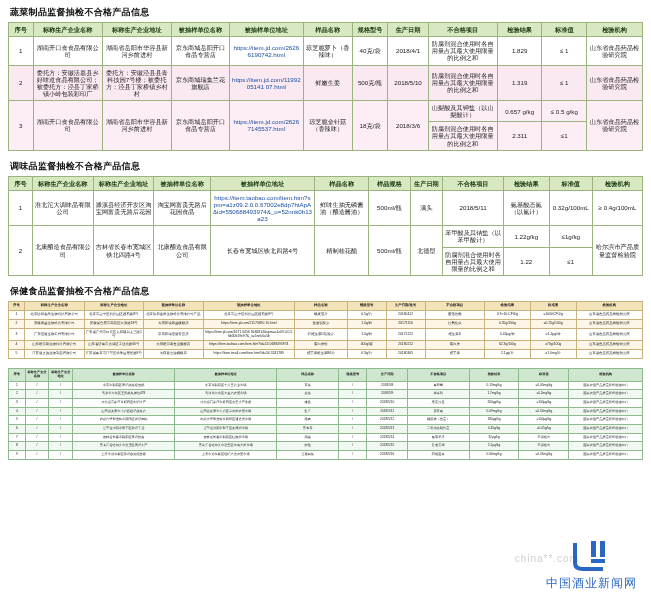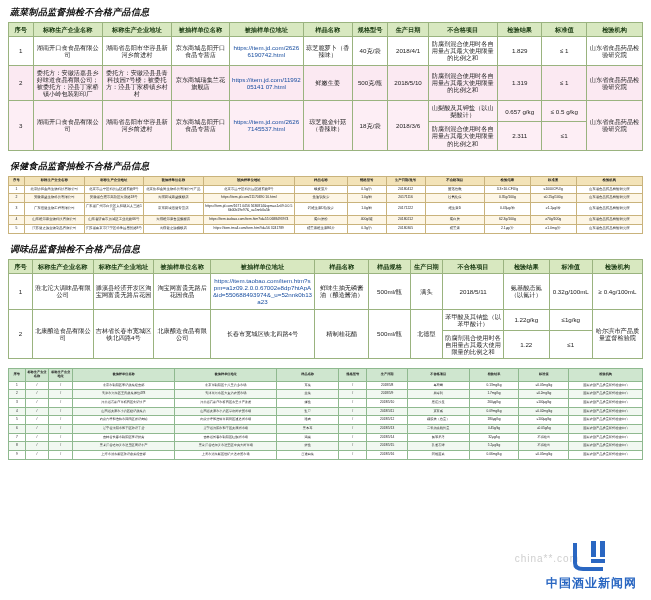--- a/index.html
+++ b/index.html
@@ -7,21 +7,21 @@
     width:651px;height:600px;
     background:#ffffff;
     font-family:"Liberation Sans","DejaVu Sans",sans-serif;
     color:#222;
     overflow:hidden;
     position:relative;
   }
   .wrap{padding:6px 8px 0 8px;box-sizing:border-box;}
   .sec-title{
     font-size:9px;font-weight:bold;color:#111;
-    margin:0 0 3px 2px;letter-spacing:.3px;font-style:italic;
+    margin:0 0 3px 2px;letter-spacing:.3px;
   }
   table{
     border-collapse:collapse;
     width:635px;
     table-layout:fixed;
   }
   th,td{
     border:1px solid #9ab37f;
     vertical-align:middle;
     word-break:break-all;
@@ -58,21 +58,21 @@
   
   .wm{
     position:absolute;right:14px;bottom:8px;
     display:flex;flex-direction:column;align-items:center;
     opacity:.95;
   }
   .wm-logo{
     width:46px;height:34px;position:relative;
   }
   .wm-text{
-    font-size:12px;color:#1f5fbf;letter-spacing:1px;margin-top:2px;font-weight:bold;
+    font-size:12px;color:#1f5fbf;letter-spacing:1px;margin-top:2px;font-weight:normal;
   }
   .wm-url{
     position:absolute;right:72px;bottom:36px;
     font-size:10px;color:#cfcfcf;letter-spacing:1px;
   }
 </style>
 </head>
 <body>
 
 <div class="wrap">
@@ -156,20 +156,91 @@
         <tr class="alt2">
           <td>防腐剂混合使用时各自用量占其最大使用限量的比例之和</td>
           <td>2.311</td>
           <td>≤1</td>
         </tr>
       </tbody>
     </table>
   </div>
 
   <div class="sec">
+    <div class="sec-title">调味品监督抽检不合格产品信息</div>
+    <table class="t2">
+      <colgroup>
+        <col style="width:22px">
+          <col style="width:56px">
+          <col style="width:56px">
+          <col style="width:52px">
+          <col style="width:96px">
+        <col style="width:50px">
+          <col style="width:38px">
+          <col style="width:30px">
+          <col style="width:56px">
+          <col style="width:42px">
+        <col style="width:40px">
+          <col style="width:46px">
+      </colgroup>
+      <thead>
+        <tr>
+          <th>序号</th>
+          <th>标称生产企业名称</th>
+          <th>标称生产企业地址</th>
+          <th>被抽样单位名称</th>
+          <th>被抽样单位地址</th>
+          <th>样品名称</th>
+          <th>样品规格</th>
+          <th>生产日期</th>
+          <th>不合格项目</th>
+          <th>检验结果</th>
+          <th>标准值</th>
+          <th>检验机构</th>
+        </tr>
+      </thead>
+      <tbody>
+        <tr>
+          <td>1</td>
+          <td>淮北沱大调味品有限公司</td>
+          <td>濉溪县经济开发区淘宝网富贵无路后花园</td>
+          <td>淘宝网富贵无路后花园食品</td>
+          <td><span class="link">https://item.taobao.com/item.htm?spm=a1z09.2.0.0.67002e8dp7htApA&amp;id=550688493974&amp;_u=52nnk0b13a23</span></td>
+          <td>鲜味生抽无磷酱油（酿造酱油）</td>
+          <td>500ml/瓶</td>
+          <td>满头</td>
+          <td>2018/5/11</td>
+          <td>氨基酸态氮（以氮计）</td>
+          <td>0.32g/100mL</td>
+          <td>≥ 0.4g/100mL</td>
+        </tr>
+        <tr>
+          <td rowspan="2">2</td>
+          <td rowspan="2">北康酿造食品有限公司</td>
+          <td rowspan="2">吉林省长春市宽城区铁北四路4号</td>
+          <td rowspan="2">北康酿造食品有限公司</td>
+          <td rowspan="2">长春市宽城区铁北四路4号</td>
+          <td rowspan="2">精制桂花醋</td>
+          <td rowspan="2">500ml/瓶</td>
+          <td rowspan="2">北德型</td>
+          <td>苯甲酸及其钠盐（以苯甲酸计）</td>
+          <td>1.22g/kg</td>
+          <td>≤1g/kg</td>
+          <td rowspan="2">哈尔滨市产品质量监督检验院</td>
+        </tr>
+        <tr>
+          <td>防腐剂混合使用时各自用量占其最大使用限量的比例之和</td>
+          <td>1.22</td>
+          <td>≤1</td>
+        </tr>
+      </tbody>
+    </table>
+  </div>
+
+  <div class="sec">
     <div class="sec-title">保健食品监督抽检不合格产品信息</div>
     <table class="t3">
       <colgroup>
         <col style="width:14px">
           <col style="width:52px">
           <col style="width:52px">
           <col style="width:52px">
           <col style="width:80px">
         <col style="width:46px">
           <col style="width:34px">
@@ -264,91 +335,20 @@
           <td>褪黑素</td>
           <td>2.1μg/片</td>
           <td>≥1.0mg/片</td>
           <td>山东省食品药品检验研究院</td>
         </tr>
       </tbody>
     </table>
   </div>
 
   <div class="sec">
-    <div class="sec-title">调味品监督抽检不合格产品信息</div>
-    <table class="t2">
-      <colgroup>
-        <col style="width:22px">
-          <col style="width:56px">
-          <col style="width:56px">
-          <col style="width:52px">
-          <col style="width:96px">
-        <col style="width:50px">
-          <col style="width:38px">
-          <col style="width:30px">
-          <col style="width:56px">
-          <col style="width:42px">
-        <col style="width:40px">
-          <col style="width:46px">
-      </colgroup>
-      <thead>
-        <tr>
-          <th>序号</th>
-          <th>标称生产企业名称</th>
-          <th>标称生产企业地址</th>
-          <th>被抽样单位名称</th>
-          <th>被抽样单位地址</th>
-          <th>样品名称</th>
-          <th>样品规格</th>
-          <th>生产日期</th>
-          <th>不合格项目</th>
-          <th>检验结果</th>
-          <th>标准值</th>
-          <th>检验机构</th>
-        </tr>
-      </thead>
-      <tbody>
-        <tr>
-          <td>1</td>
-          <td>淮北沱大调味品有限公司</td>
-          <td>濉溪县经济开发区淘宝网富贵无路后花园</td>
-          <td>淘宝网富贵无路后花园食品</td>
-          <td><span class="link">https://item.taobao.com/item.htm?spm=a1z09.2.0.0.67002e8dp7htApA&amp;id=550688493974&amp;_u=52nnk0b13a23</span></td>
-          <td>鲜味生抽无磷酱油（酿造酱油）</td>
-          <td>500ml/瓶</td>
-          <td>满头</td>
-          <td>2018/5/11</td>
-          <td>氨基酸态氮（以氮计）</td>
-          <td>0.32g/100mL</td>
-          <td>≥ 0.4g/100mL</td>
-        </tr>
-        <tr>
-          <td rowspan="2">2</td>
-          <td rowspan="2">北康酿造食品有限公司</td>
-          <td rowspan="2">吉林省长春市宽城区铁北四路4号</td>
-          <td rowspan="2">北康酿造食品有限公司</td>
-          <td rowspan="2">长春市宽城区铁北四路4号</td>
-          <td rowspan="2">精制桂花醋</td>
-          <td rowspan="2">500ml/瓶</td>
-          <td rowspan="2">北德型</td>
-          <td>苯甲酸及其钠盐（以苯甲酸计）</td>
-          <td>1.22g/kg</td>
-          <td>≤1g/kg</td>
-          <td rowspan="2">哈尔滨市产品质量监督检验院</td>
-        </tr>
-        <tr>
-          <td>防腐剂混合使用时各自用量占其最大使用限量的比例之和</td>
-          <td>1.22</td>
-          <td>≤1</td>
-        </tr>
-      </tbody>
-    </table>
-  </div>
-
-  <div class="sec">
     <table class="t4">
       <colgroup>
         <col style="width:14px">
           <col style="width:20px">
           <col style="width:20px">
           <col style="width:86px">
           <col style="width:86px">
         <col style="width:52px">
           <col style="width:24px">
           <col style="width:34px">

